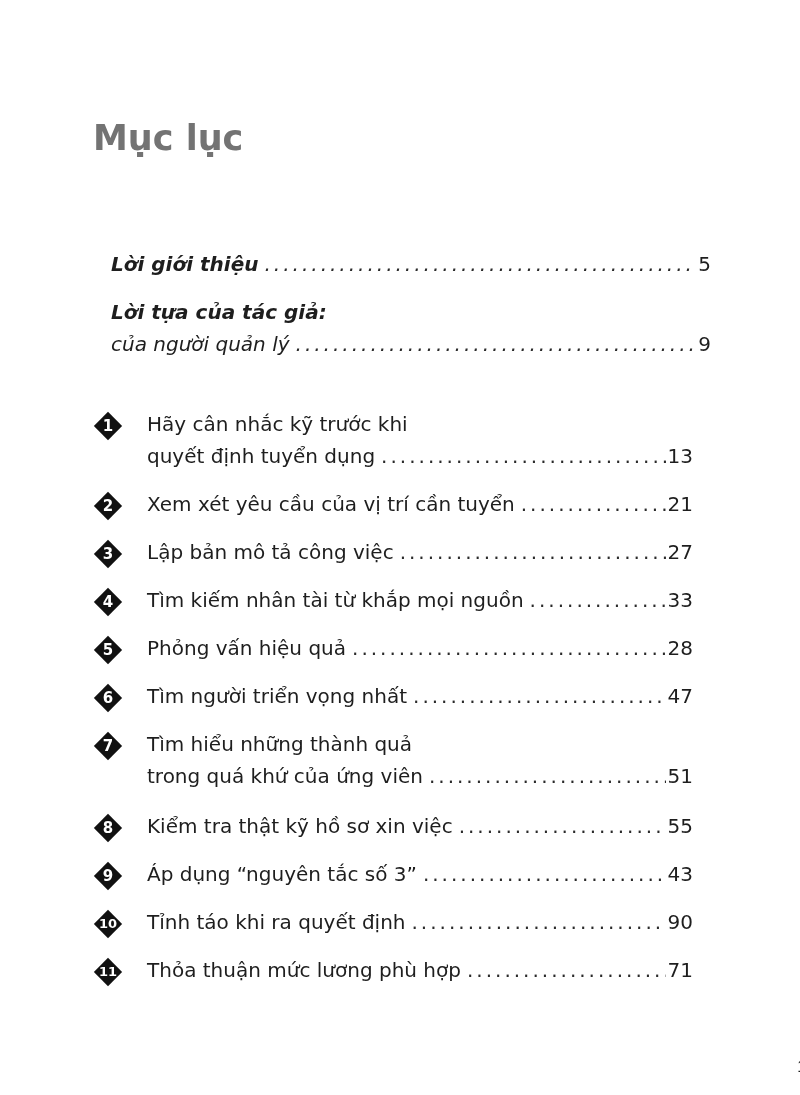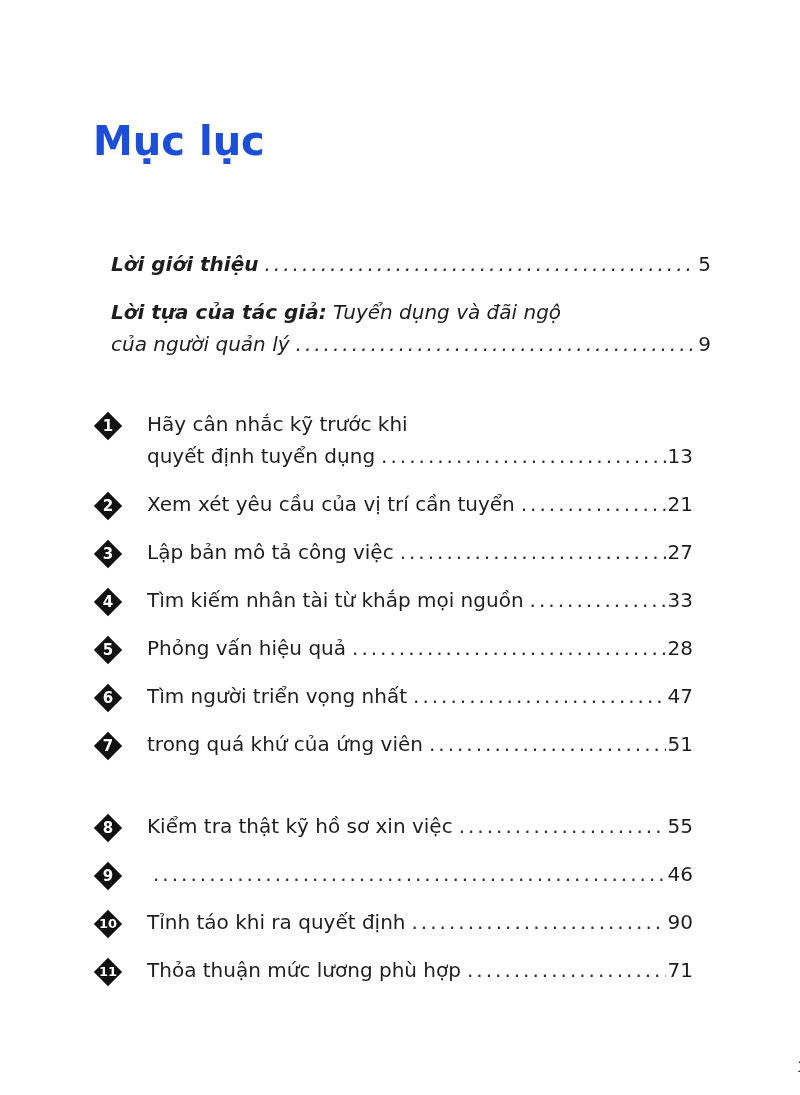--- a/index.html
+++ b/index.html
@@ -3,21 +3,21 @@
 <meta charset="utf-8">
 <style>
   html, body { margin: 0; padding: 0; }
   body {
     width: 800px; height: 1095px; background: #ffffff; position: relative;
     font-family: "DejaVu Sans", sans-serif; color: #1e1e1e; overflow: hidden;
   }
   .title {
     position: absolute; left: 93px; top: 118px;
     font-family: "DejaVu Sans", sans-serif; font-weight: bold;
-    font-size: 40px; letter-spacing: 0px; color: #1d4ed8; margin: 0;
+    font-size: 35px; letter-spacing: 0px; color: #737373; margin: 0;
   }
   .row {
     position: absolute; left: 111px; width: 600px;
     font-size: 20px; line-height: 32px;
   }
   .line { display: flex; align-items: baseline; white-space: nowrap; }
   .dots {
     flex: 1; overflow: hidden; margin: 0 2px 0 6px;
     letter-spacing: 3px; color: #2a2a2a;
   }
@@ -55,21 +55,20 @@
   <div class="line">
     <span class="bold">Lời giới thiệu</span>
     <span class="dots"></span>
     <span class="page" style="font-style:normal;">5</span>
   </div>
 </div>
 
 <div class="row intro" style="top:296px;">
   <div class="line">
     <span class="bold">Lời tựa của tác giả:</span>
-    <span style="white-space:pre;"> Tuyển dụng và đãi ngộ</span>
   </div>
   <div class="line">
     <span>của người quản lý</span>
     <span class="dots"></span>
     <span class="page" style="font-style:normal;">9</span>
   </div>
 </div>
 
 <div class="row ch" style="top:408px;">
   <div class="badge">
@@ -158,20 +157,23 @@
     </div>
 </div>
 
 <div class="row ch" style="top:728px;">
   <div class="badge">
       <div class="diamond"></div>
       <div class="num">7</div>
     </div>
   <div class="text">
     <div class="line">
+        <span>Tìm hiểu những thành quả</span>
+      </div>
+    <div class="line">
       <span>trong quá khứ của ứng viên</span>
       <span class="dots"></span>
       <span class="page">51</span>
     </div>
   </div>
 </div>
 
 <div class="row ch" style="top:810px;">
   <div class="badge">
       <div class="diamond"></div>
@@ -186,22 +188,23 @@
     </div>
 </div>
 
 <div class="row ch" style="top:858px;">
   <div class="badge">
       <div class="diamond"></div>
       <div class="num">9</div>
     </div>
   <div class="text">
       <div class="line">
-    <span class="dots"></span>
-    <span class="page">46</span>
+    <span>Áp dụng “nguyên tắc số 3”</span>
+    <span class="dots"></span>
+    <span class="page">43</span>
   </div>
     </div>
 </div>
 
 <div class="row ch" style="top:906px;">
   <div class="badge">
       <div class="diamond"></div>
       <div class="num" style="font-size:13px;text-align:center;">10</div>
     </div>
   <div class="text">

